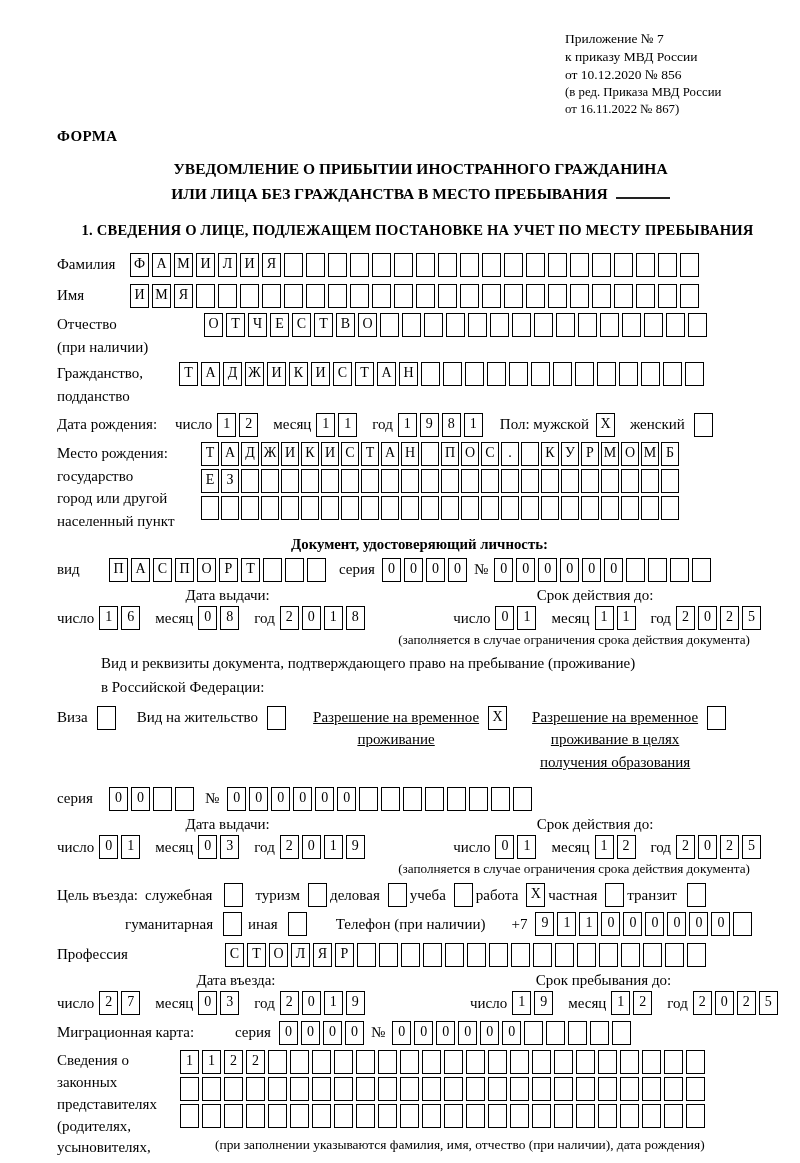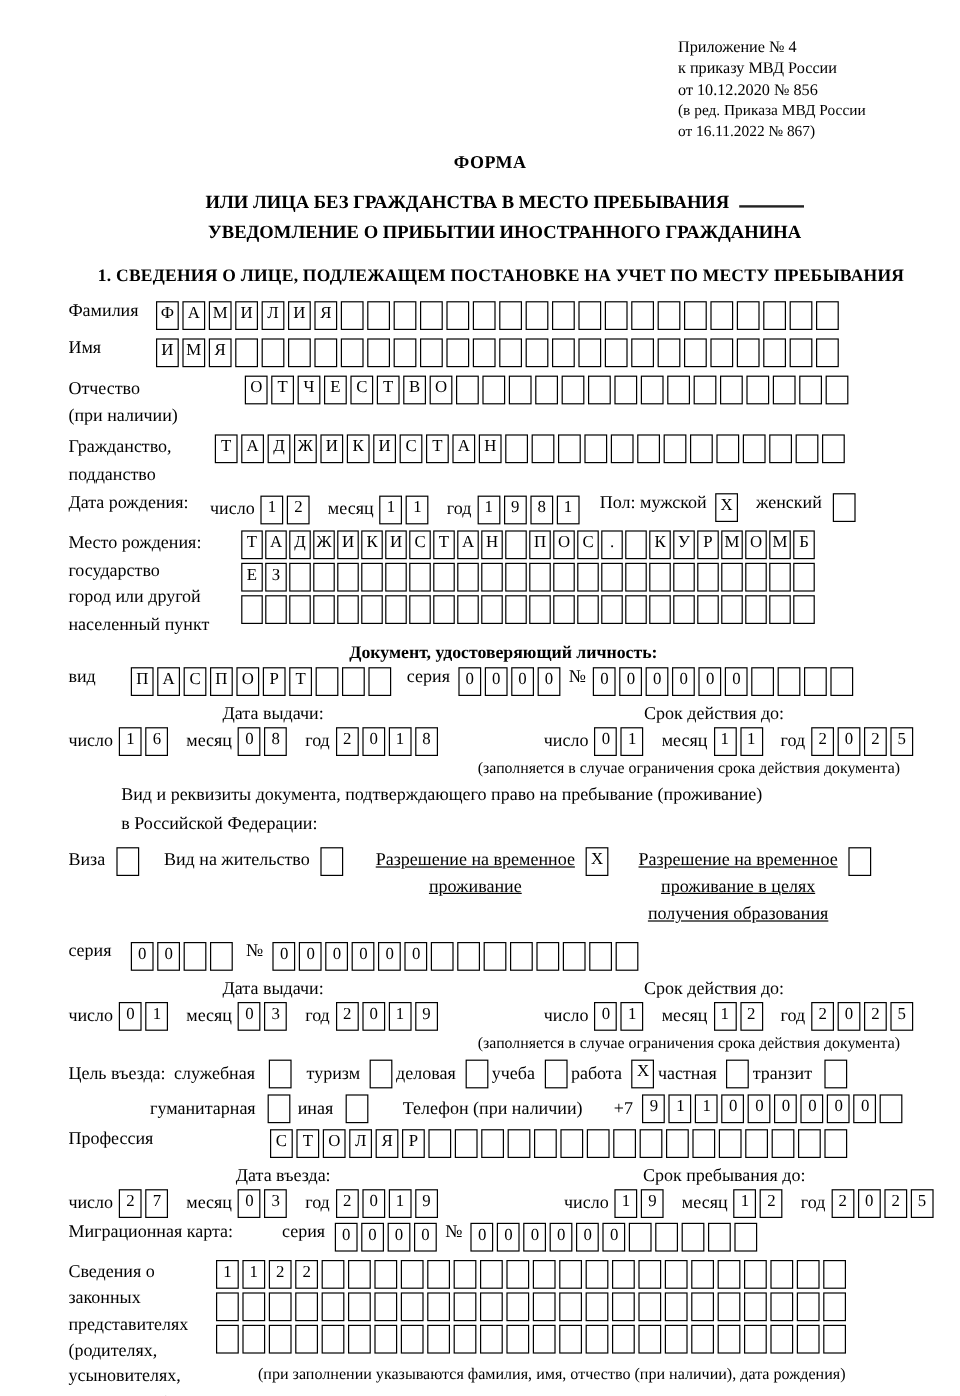--- a/index.html
+++ b/index.html
@@ -3,33 +3,33 @@
 <meta charset="utf-8">
 <style>
   html,body{margin:0;padding:0;}
   body{width:800px;height:1163px;background:#fff;color:#000;
        font-family:"Liberation Serif","DejaVu Serif",serif;font-size:15px;overflow:hidden;}
   .page{padding:30px 8px 0 57px;box-sizing:border-box;width:800px;}
 
   
   .hdr{margin-left:508px;font-size:13.5px;line-height:1.33;}
   .hdr .small{font-size:12.8px;}
-  .forma{font-weight:bold;text-align:center;padding-right:32px;margin-top:10px;font-size:15px;letter-spacing:.4px;}
+  .forma{font-weight:bold;text-align:left;padding-right:32px;margin-top:10px;font-size:15px;letter-spacing:.4px;}
 
   .title{text-align:center;font-weight:bold;font-size:15.5px;margin-top:12px;line-height:1.6;margin-left:-8px;}
   .blank-line{display:inline-block;width:54px;border-bottom:2px solid #222;height:2px;margin-left:8px;}
   .sec{font-weight:bold;text-align:center;font-size:14.6px;margin-top:16px;margin-bottom:12px;margin-left:-14px;letter-spacing:.2px;}
 
   
   .cbox{display:inline-block;box-sizing:border-box;width:19px;height:24px;border:1.6px solid #000;
         margin-right:3px;text-align:center;font-size:14px;line-height:20px;vertical-align:middle;background:#fff;}
   .tight .cbox{width:18px;margin-right:2px;}
   .boxes{white-space:nowrap;display:inline-block;}
 
-  .row{display:flex;margin-bottom:4px;min-height:27px;}
+  .row{display:flex;align-items:center;margin-bottom:4px;min-height:27px;}
   .row-top{display:flex;align-items:flex-start;margin-bottom:4px;}
   .lab{flex:none;}
   .ml2{line-height:1.5;}
   .w73{width:73px;} .w122{width:122px;} .w147{width:147px;} .w144{width:144px;}
   .w163{width:168px;} .w173{width:178px;} .w123{width:123px;}
 
   .center-bold{font-weight:bold;text-align:center;margin:2px 0 3px -10px;font-size:14.8px;}
 
   .dlab{margin:0 5px 0 12px;}
   .dlab:first-child{margin-left:0;}
@@ -54,31 +54,31 @@
   .legal{display:flex;align-items:flex-start;margin-top:2px;}
   .legal .lines{line-height:1.45;}
   .legal-note{font-size:13.4px;margin-left:35px;margin-top:6px;white-space:nowrap;font-family:Liberation Serif, serif;}
 </style>
 </head>
 <body>
 
 <div class="page">
 
   <div class="hdr">
-    <div>Приложение № 4</div>
+    <div>Приложение № 7</div>
     <div>к приказу МВД России</div>
     <div>от 10.12.2020 № 856</div>
     <div class="small">(в ред. Приказа МВД России</div>
     <div class="small">от 16.11.2022 № 867)</div>
   </div>
   <div class="forma">ФОРМА</div>
 
   <div class="title">
+    <div>УВЕДОМЛЕНИЕ О ПРИБЫТИИ ИНОСТРАННОГО ГРАЖДАНИНА</div>
     <div><span>ИЛИ ЛИЦА БЕЗ ГРАЖДАНСТВА В МЕСТО ПРЕБЫВАНИЯ</span><span class="blank-line"></span></div>
-    <div>УВЕДОМЛЕНИЕ О ПРИБЫТИИ ИНОСТРАННОГО ГРАЖДАНИНА</div>
   </div>
 
   <div class="sec">1. СВЕДЕНИЯ О ЛИЦЕ, ПОДЛЕЖАЩЕМ ПОСТАНОВКЕ НА УЧЕТ ПО МЕСТУ ПРЕБЫВАНИЯ</div>
 
   <div class="row">
     <span class="lab w73">Фамилия</span>
     <span class="boxes"><span class="cbox">Ф</span><span class="cbox">А</span><span class="cbox">М</span><span class="cbox">И</span><span class="cbox">Л</span><span class="cbox">И</span><span class="cbox">Я</span><span class="cbox"></span><span class="cbox"></span><span class="cbox"></span><span class="cbox"></span><span class="cbox"></span><span class="cbox"></span><span class="cbox"></span><span class="cbox"></span><span class="cbox"></span><span class="cbox"></span><span class="cbox"></span><span class="cbox"></span><span class="cbox"></span><span class="cbox"></span><span class="cbox"></span><span class="cbox"></span><span class="cbox"></span><span class="cbox"></span><span class="cbox"></span></span>
   </div>
 
   <div class="row">

